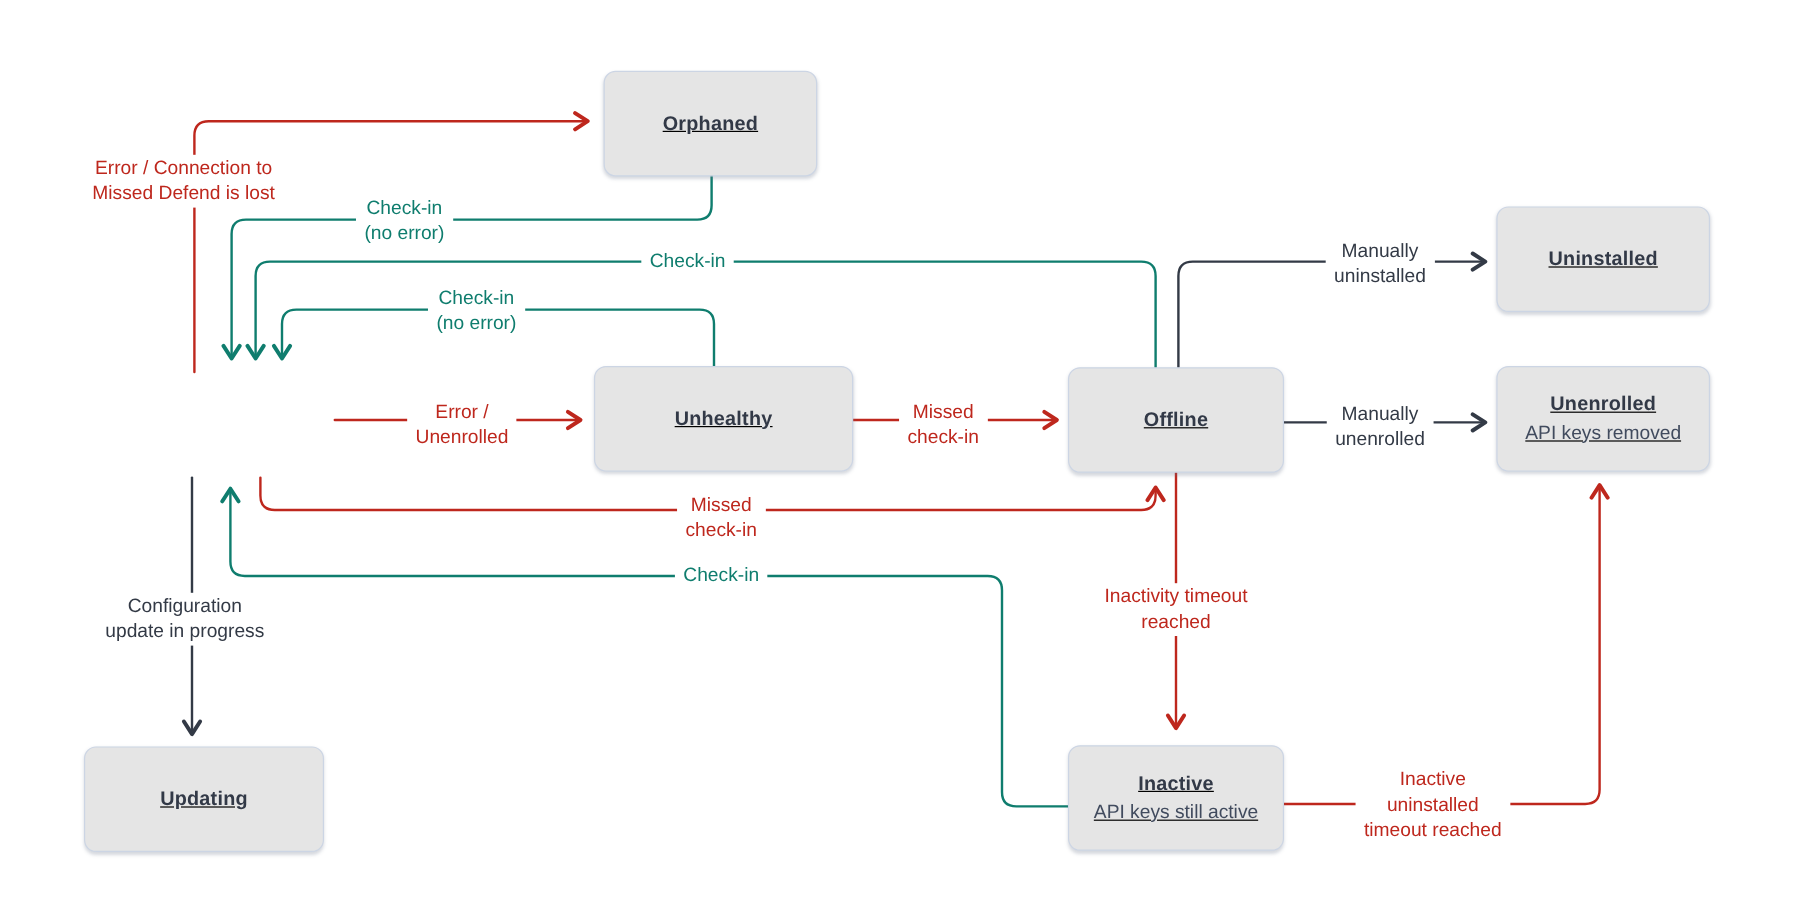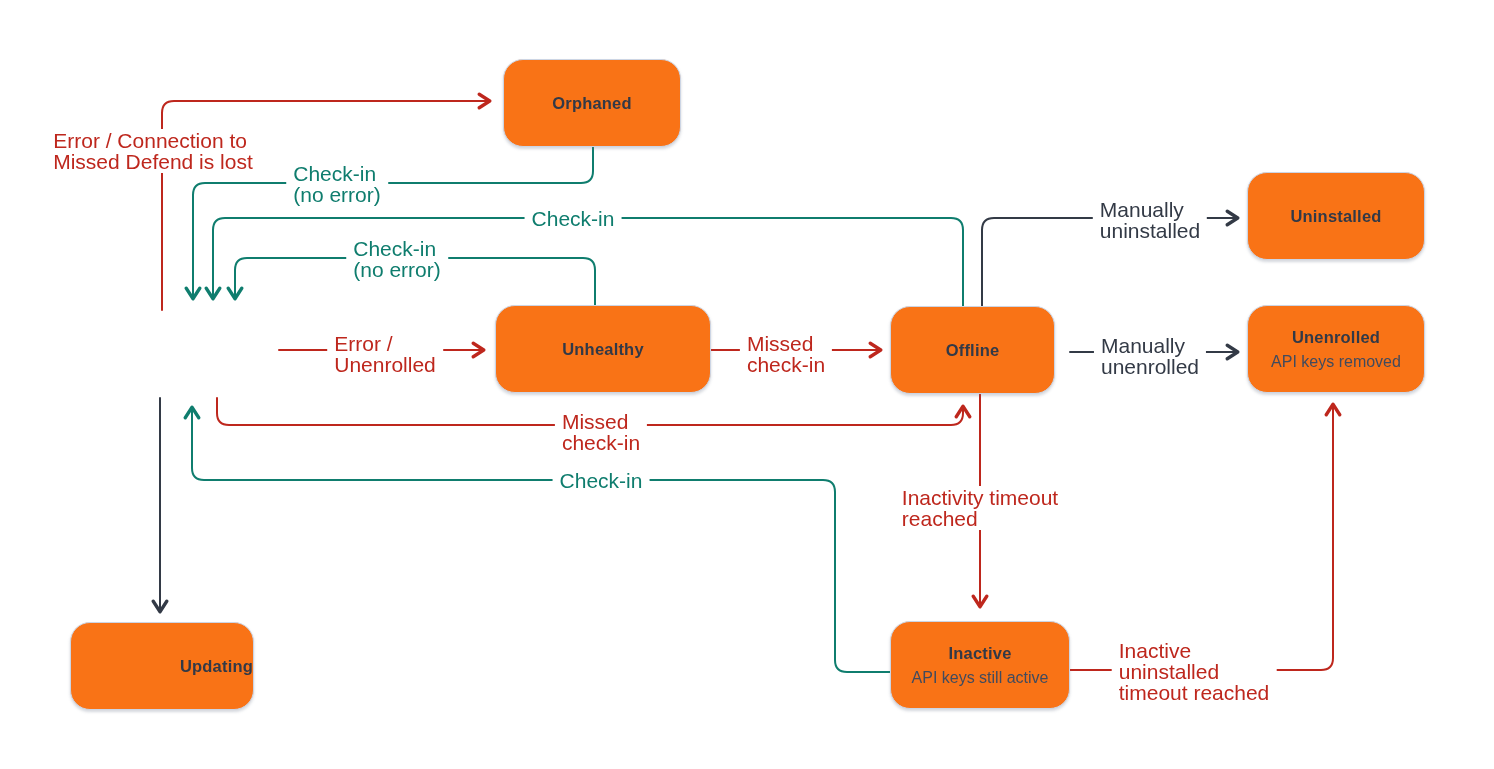--- a/index.html
+++ b/index.html
@@ -3,43 +3,44 @@
 <meta charset="utf-8">
 <style>
   html,body{margin:0;padding:0;background:#ffffff;}
   .canvas{
     position:relative;width:1494px;height:769px;background:#ffffff;overflow:hidden;
     font-family:"Liberation Sans", sans-serif;
   }
   svg.wires{position:absolute;left:0;top:0;}
   .node{
     position:absolute;width:178px;height:88px;box-sizing:border-box;
-    background:#f97316;border:1.5px solid #ccd5e4;border-radius:20px;
+    background:#e5e5e5;border:1.5px solid #ccd5e4;border-radius:10px;
     display:flex;flex-direction:column;align-items:center;justify-content:center;
     box-shadow:0 2px 3px rgba(105,115,135,.28);
+    text-decoration:underline;
   }
   .node-title{font-size:16.5px;font-weight:bold;color:#323947;letter-spacing:.2px;}
   .node-sub{font-size:16px;color:#414b5e;margin-top:6px;}
   .edge-label{
     position:absolute;transform:translate(-50%,-50%);
-    background:#ffffff;padding:1px 7px;text-align:left;
-    font-size:21px;line-height:21px;white-space:nowrap;
+    background:#ffffff;padding:1px 7px;text-align:center;
+    font-size:16px;line-height:21px;white-space:nowrap;
   }
   .edge-label span{display:block;}
   .red{color:#be271d;}
   .teal{color:#0f7d6e;}
   .dark{color:#333a46;}
   
   .pos-orphaned{left:503px;top:59px;}
   .pos-uninstalled{left:1247px;top:172px;}
   .pos-healthy{left:101px;top:310px;}
   .pos-unhealthy{left:495px;top:305px;width:216px;}
-  .pos-offline{left:890px;top:306px;width:165px;}
+  .pos-offline{left:890px;top:306px;width:180px;}
   .pos-unenrolled{left:1247px;top:305px;}
-  .pos-updating{left:70px;top:622px;width:184px;align-items:flex-end;}
+  .pos-updating{left:70px;top:622px;width:200px;}
   .pos-inactive{left:890px;top:621px;width:180px;}
 </style>
 </head>
 <body>
 
 <div class="canvas">
 
   <svg class="wires" width="1494" height="769" viewBox="0 0 1494 769">
     <defs>
       <marker id="arrow-red" viewBox="0 0 12 12" refX="9" refY="6" markerWidth="9" markerHeight="9" orient="auto-start-reverse">
@@ -100,20 +101,24 @@
     <span>Manually</span>
     <span>unenrolled</span>
   </div>
   <div class="edge-label red" style="left:601px;top:432px">
     <span>Missed</span>
     <span>check-in</span>
   </div>
   <div class="edge-label teal" style="left:601px;top:480px">
     <span>Check-in</span>
   </div>
+  <div class="edge-label dark" style="left:154px;top:516px">
+    <span>Configuration</span>
+    <span>update in progress</span>
+  </div>
   <div class="edge-label red" style="left:980px;top:508px">
     <span>Inactivity timeout</span>
     <span>reached</span>
   </div>
   <div class="edge-label red" style="left:1194px;top:671px">
     <span>Inactive</span>
     <span>uninstalled</span>
     <span>timeout reached</span>
   </div>
 

